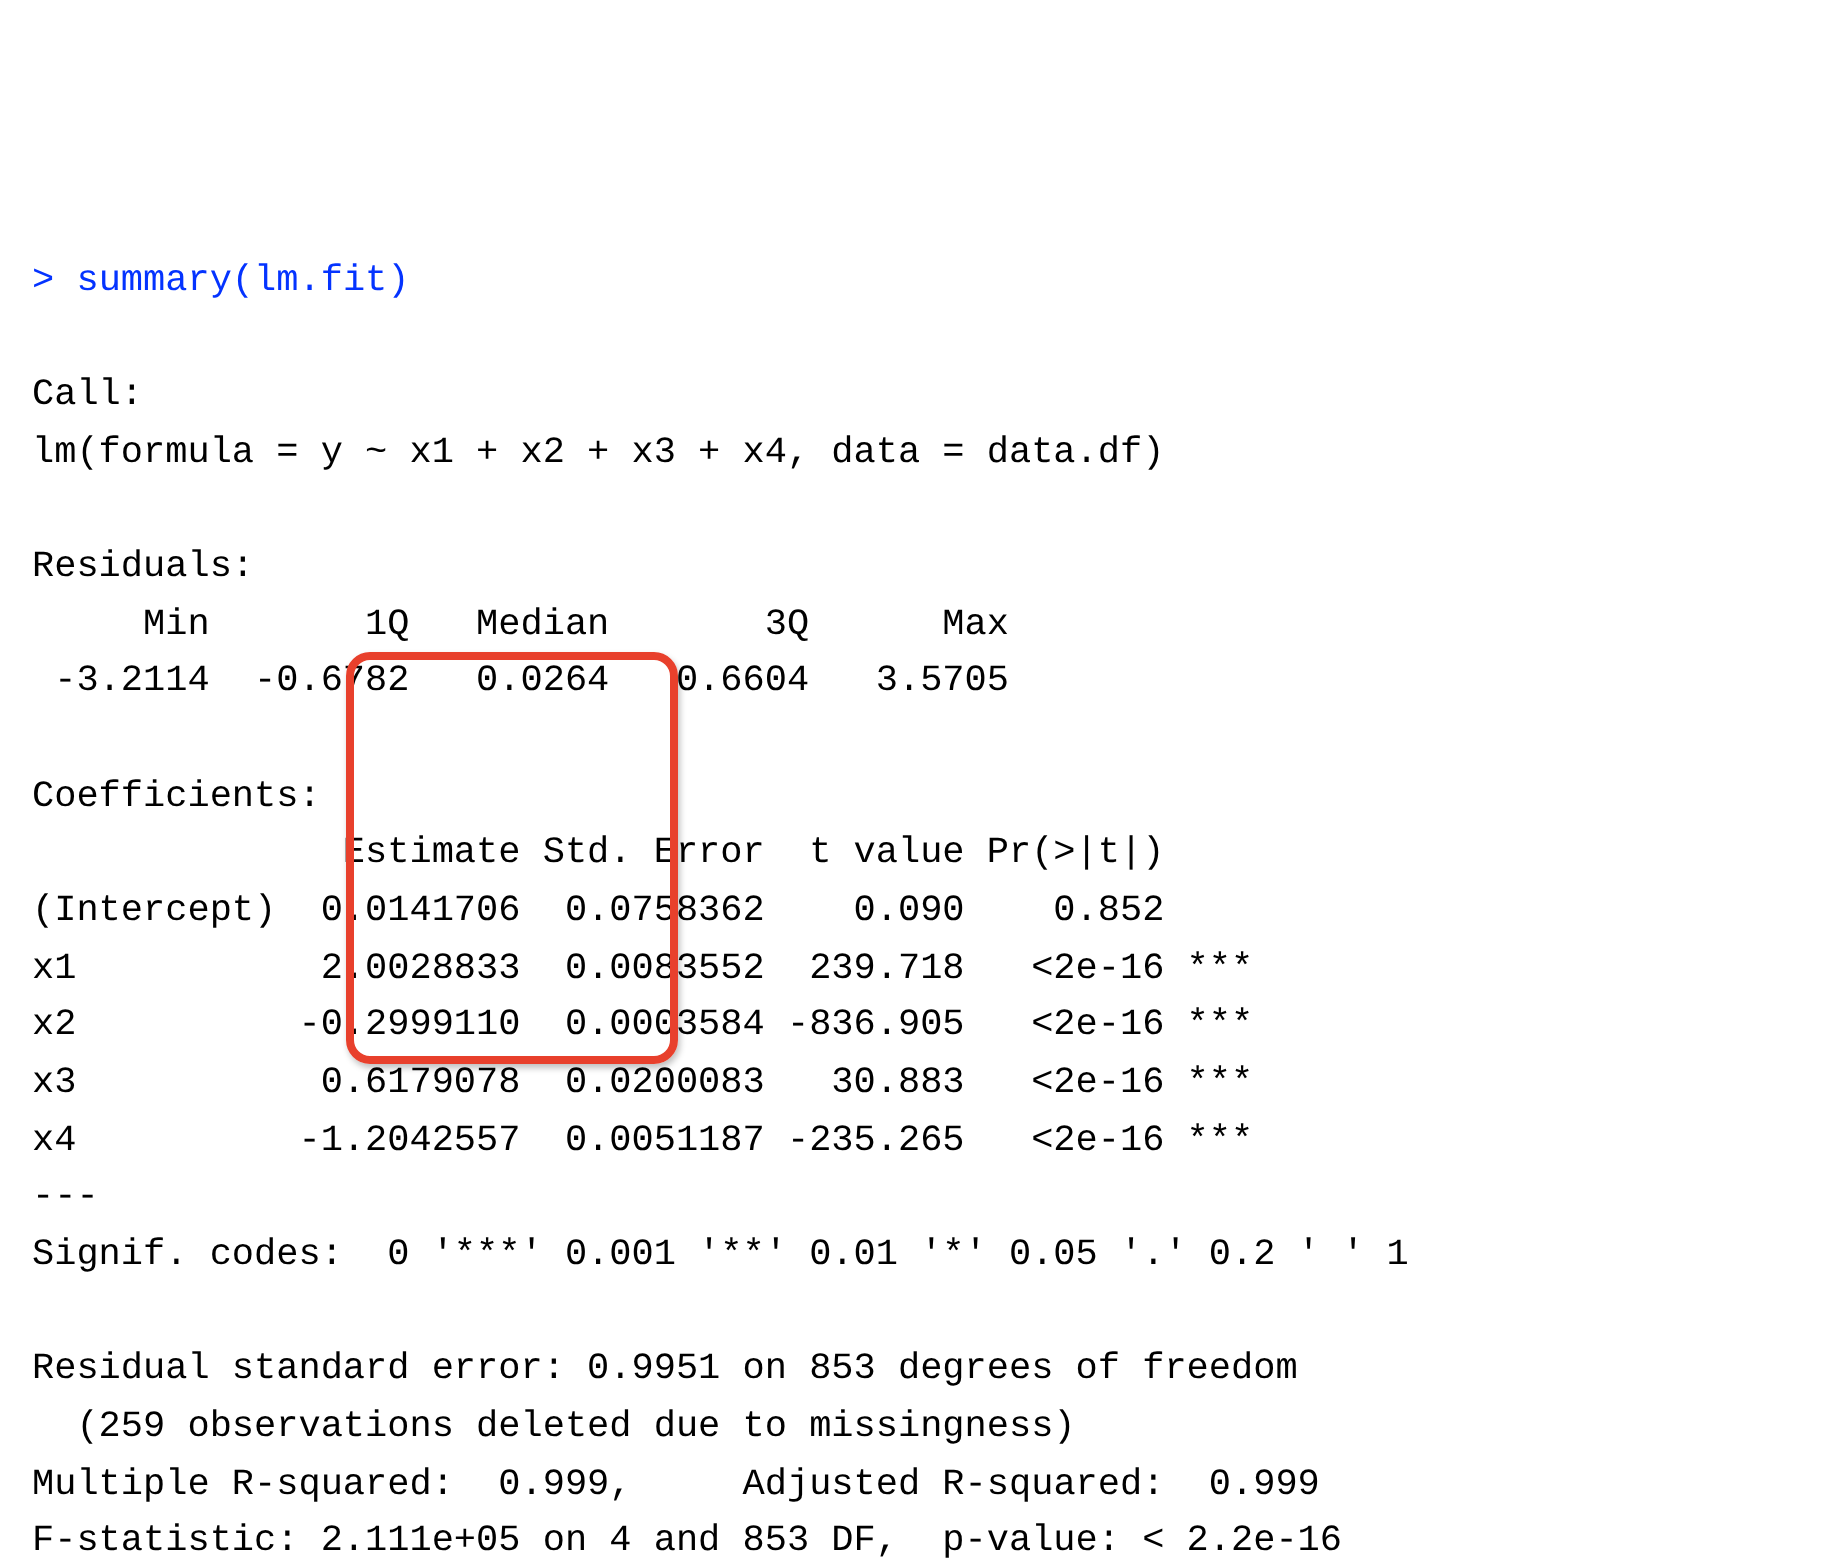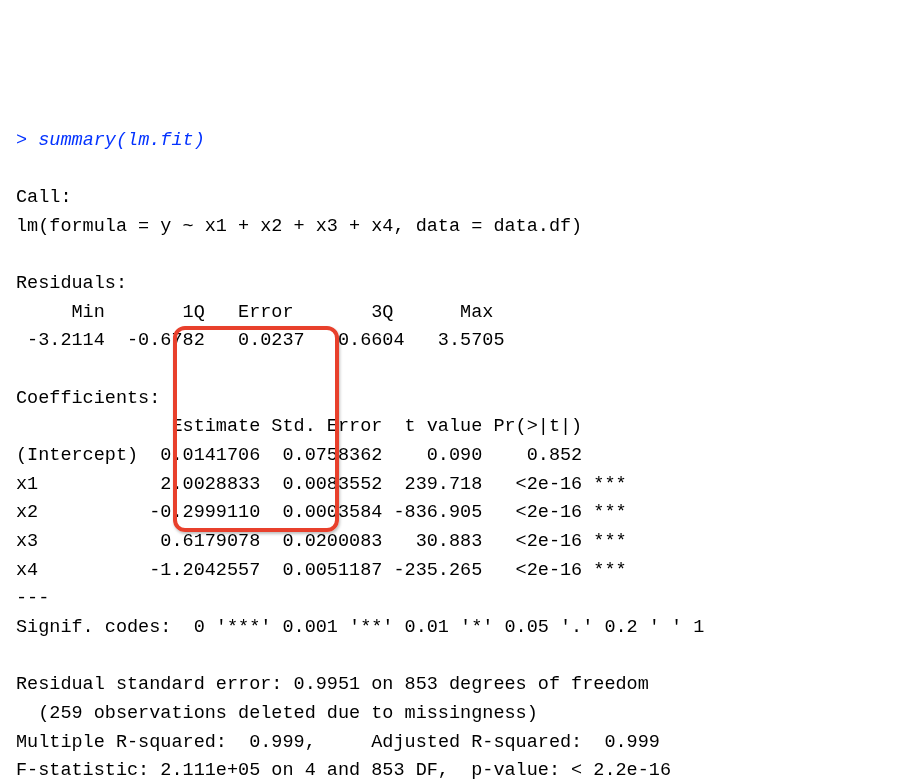--- a/index.html
+++ b/index.html
@@ -8,42 +8,42 @@
     font-family: Menlo, Monaco, "Courier New", monospace;
     font-size: 18.5px;
     line-height: 1.55;
     background: #ffffff;
     color: #000000;
     white-space: pre;
     width: 916px;
     box-sizing: border-box;
   }
   .prompt { color: #0433ff; }
-  .cmd { color: #0433ff; font-style: italic; }
+  .cmd { color: #0433ff; }
   .highlight-box {
     position: absolute;
     border: 4px solid #e8402c;
     border-radius: 12px;
     box-shadow: 1px 2px 3px rgba(0,0,0,0.25);
     pointer-events: none;
   }
 </style>
 </head>
 <body>
 
 
 
 <span class="prompt">&gt; </span><span class="cmd">summary(lm.fit)</span>
 
 <span>Call:</span>
 <span>lm(formula = y ~ x1 + x2 + x3 + x4, data = data.df)</span>
 
 <span>Residuals:</span>
-<span>     Min       1Q   Error       3Q      Max </span>
-<span> -3.2114  -0.6782   0.0237   0.6604   3.5705 </span>
+<span>     Min       1Q   Median       3Q      Max </span>
+<span> -3.2114  -0.6782   0.0264   0.6604   3.5705 </span>
 
 <span>Coefficients:</span>
 <span>              Estimate Std. Error  t value Pr(&gt;|t|)    </span>
 <span>(Intercept)  0.0141706  0.0758362    0.090    0.852    </span>
 <span>x1           2.0028833  0.0083552  239.718   &lt;2e-16 ***</span>
 <span>x2          -0.2999110  0.0003584 -836.905   &lt;2e-16 ***</span>
 <span>x3           0.6179078  0.0200083   30.883   &lt;2e-16 ***</span>
 <span>x4          -1.2042557  0.0051187 -235.265   &lt;2e-16 ***</span>
 <span>---</span>
 <span>Signif. codes:  0 '***' 0.001 '**' 0.01 '*' 0.05 '.' 0.2 ' ' 1</span>

